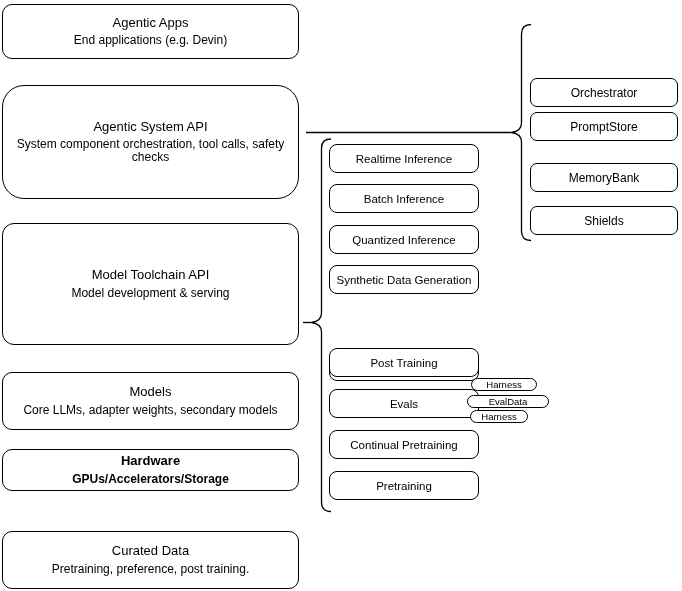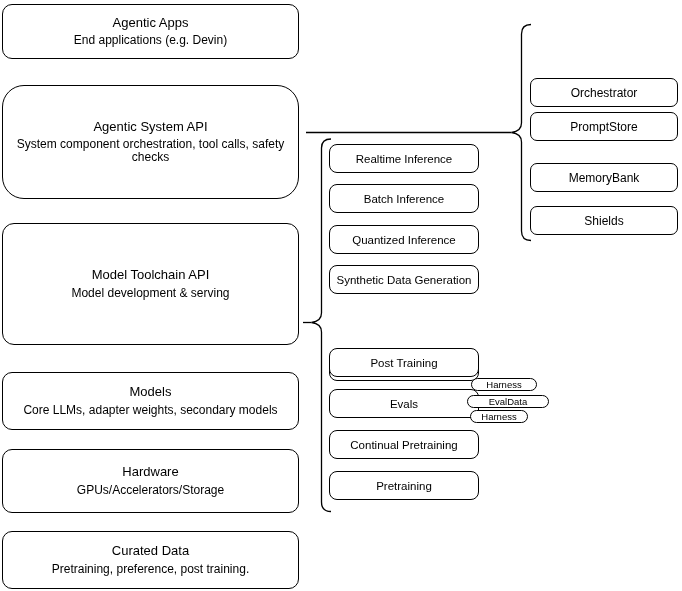--- a/index.html
+++ b/index.html
@@ -94,21 +94,21 @@
     <div class="s">System component orchestration, tool calls, safety checks</div>
   </div>
   <div class="node lbox" style="top:223px; height:122px; border-radius:12px;">
     <div class="t">Model Toolchain API</div>
     <div class="s">Model development &amp; serving</div>
   </div>
   <div class="node lbox" style="top:372px; height:58px; border-radius:10px;">
     <div class="t">Models</div>
     <div class="s">Core LLMs, adapter weights, secondary models</div>
   </div>
-  <div class="node lbox" style="top:449px; height:64px; border-radius:10px;">
+  <div class="node lbox" style="top:449px; height:42px; border-radius:10px;font-weight:bold;">
     <div class="t">Hardware</div>
     <div class="s">GPUs/Accelerators/Storage</div>
   </div>
   <div class="node lbox" style="top:531px; height:58px; border-radius:10px;">
     <div class="t">Curated Data</div>
     <div class="s">Pretraining, preference, post training.</div>
   </div>
 
   <div class="node mbox" style="top:144px;">Realtime Inference</div>
   <div class="node mbox" style="top:184px;">Batch Inference</div>

